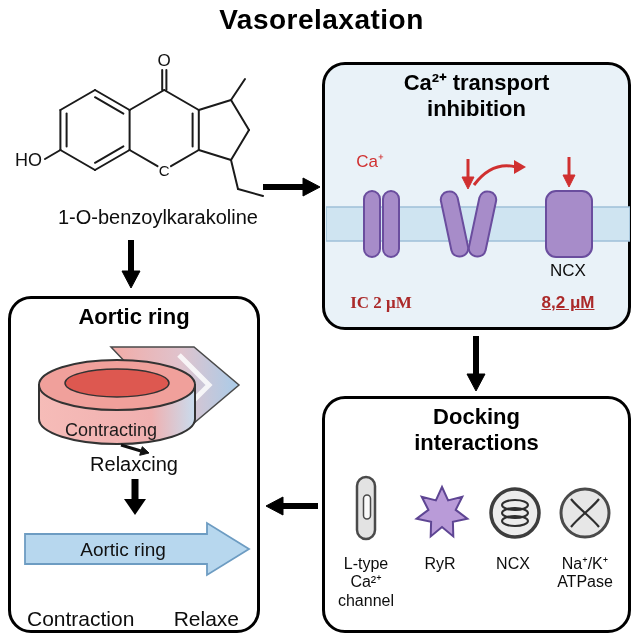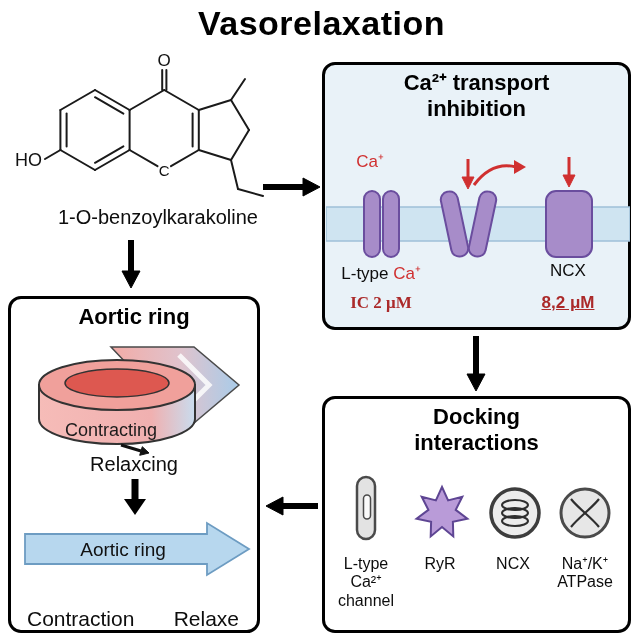--- a/index.html
+++ b/index.html
@@ -1,19 +1,19 @@
 <!DOCTYPE html>
 <html><head>
 <meta charset="utf-8">
 <style>
   * { margin:0; padding:0; box-sizing:border-box; }
   html,body { width:643px; height:643px; background:#ffffff; font-family:"Liberation Sans", sans-serif; }
   #canvas { position:relative; width:643px; height:643px; background:#fff; overflow:hidden; }
-  #page-title { position:absolute; top:4px; left:0; width:100%; text-align:center; font-size:34px; font-weight:bold; color:#000; letter-spacing:0.5px; }
-  .box { position:absolute; border:3px solid #000; border-radius:13px; background:#fff; }
+  #page-title { position:absolute; top:4px; left:0; width:100%; text-align:center; font-size:28px; font-weight:bold; color:#000; letter-spacing:0.5px; }
+  .box { position:absolute; border:3px solid #000; border-radius:23px; background:#fff; }
   #ca-box { left:322px; top:62px; width:309px; height:268px; background:#e9f2f8; }
   #docking-box { left:322px; top:396px; width:309px; height:237px; }
   #aortic-box { left:8px; top:296px; width:252px; height:337px;padding-left:22px; }
   .box-title { position:absolute; top:5px; left:0; width:100%; text-align:center; font-weight:bold; font-size:22px; line-height:1.2; color:#000; }
   #structure-svg { position:absolute; left:12px; top:50px; }
   #compound-name { position:absolute; left:0px; top:206px; width:258px; text-align:right; font-size:20px; color:#0d0d0d; }
   #connectors { position:absolute; left:0; top:0; pointer-events:none; }
   #membrane-svg { position:absolute; left:1px; top:70px; }
   .ch-label { position:absolute; top:196px; text-align:center; font-size:17px; color:#0d0d0d; white-space:nowrap; }
   .ic-label { position:absolute; top:228px; text-align:center; font-size:17px; font-weight:bold; color:#ab2a2a; white-space:nowrap; }
@@ -121,23 +121,20 @@
       </g>
       <g stroke="#d03030" fill="none">
         <path d="M 148 50 Q 166 26 190 32" stroke-width="3"></path>
         <polygon points="188,25 200,32 188,39" fill="#d03030" stroke="none"></polygon>
       </g>
       <g stroke="#d03030" fill="#d03030">
         <line x1="243" y1="22" x2="243" y2="42" stroke-width="3"></line>
         <polygon points="237,40 249,40 243,52" stroke-width="1"></polygon>
       </g>
     </svg>
-    <div class="ch-label" style="left:6px; width:100px;">
-      <span>L-type </span><span class="red-text">Ca⁺</span>
-    </div>
     <div class="ch-label" style="left:198px; width:90px;">NCX</div>
     <div class="ic-label" style="left:6px; width:100px;font-family:Liberation Serif, serif;">IC 2 μM</div>
     <div class="ic-label" style="left:198px; width:90px;text-decoration:underline;">8,2 μM</div>
   </div>
 
   <div id="docking-box" class="box">
     <div class="box-title">
       <div>Docking</div>
       <div>interactions</div>
     </div>

